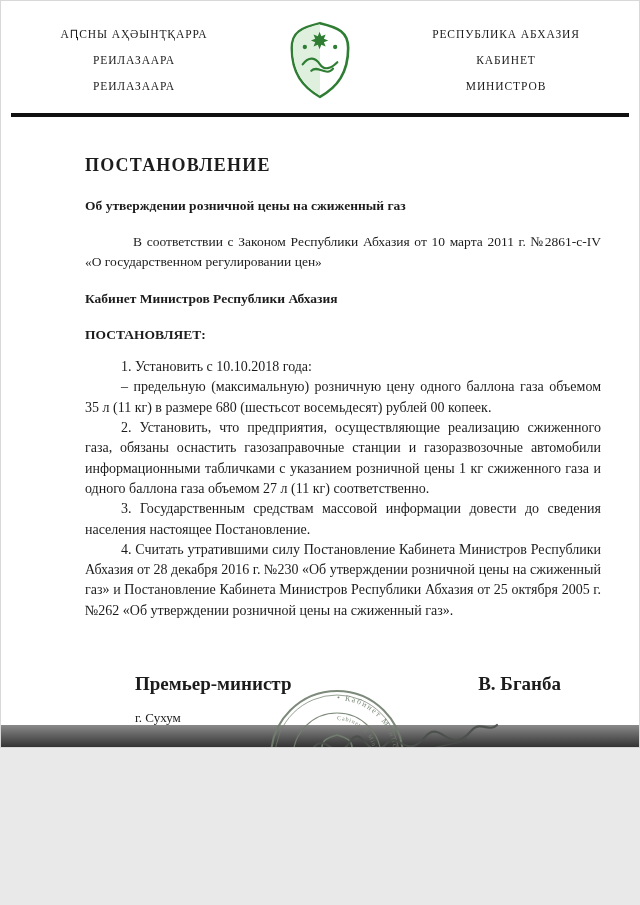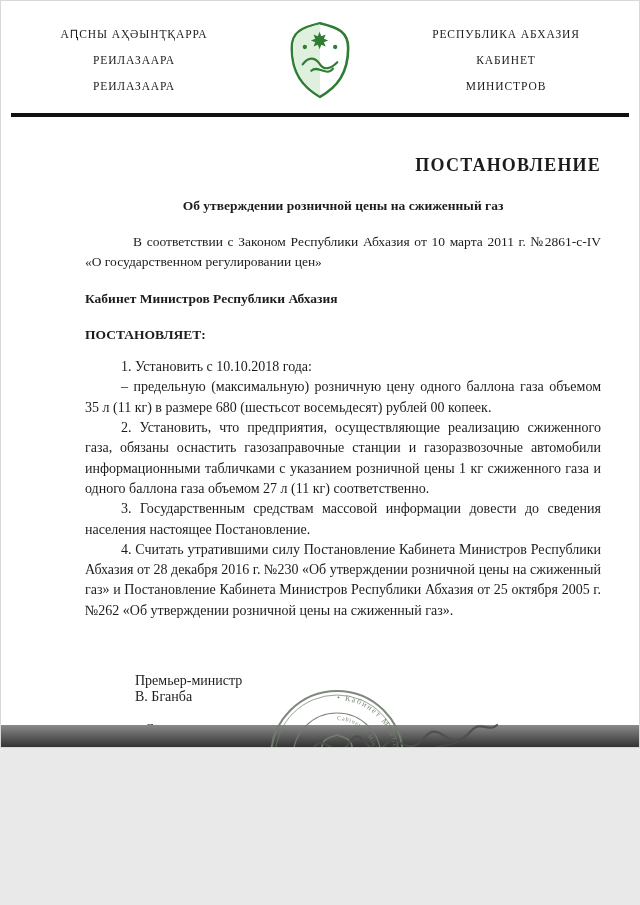--- a/index.html
+++ b/index.html
@@ -9,29 +9,29 @@
     border:1px solid #d8d8d8;
     font-family:"Liberation Serif", serif; color:#1c1c1c;
   }
   
   .header { display:flex; justify-content:space-between; align-items:flex-start; padding:20px 28px 0 28px; }
   .header-col { width:210px; text-align:center; font-size:11.5px; letter-spacing:.9px; line-height:26px; font-weight:400; }
   .emblem-wrap { width:70px; height:80px; display:flex; justify-content:center; }
   .rule { position:absolute; left:10px; right:10px; top:112px; height:4px; background:#101010; }
   
   .content { margin:0 38px 0 84px; }
-  .doc-title { margin-top:54px; text-align:right; font-weight:bold; font-size:18px; letter-spacing:1.2px; }
-  .doc-subject { margin-top:22px; text-align:center; font-weight:bold; font-size:13.5px; }
+  .doc-title { margin-top:54px; text-align:left; font-weight:bold; font-size:18px; letter-spacing:1.2px; }
+  .doc-subject { margin-top:22px; text-align:left; font-weight:bold; font-size:13.5px; }
   .preamble { margin-top:18px; font-size:13.5px; line-height:1.45; text-align:justify; text-indent:48px; }
   .center-bold { margin-top:20px; font-weight:bold; font-size:13.5px; }
   .items { margin-top:14px; }
   .body-par { margin:0; font-size:14px; line-height:1.45; text-align:justify; text-indent:36px; }
   
   .sig-row { position:relative; z-index:2; display:flex; justify-content:space-between;
-             margin:52px 78px 0 134px; font-weight:normal; font-size:14px;flex-direction:column; }
+             margin:52px 78px 0 134px; font-weight:bold; font-size:19px; }
   .footer { margin:16px 0 0 134px; font-size:13px; line-height:1.0; }
   .footer div { margin-top:10px; }
   
   .stamp { position:absolute; left:266px; top:686px; width:140px; height:140px; z-index:1; opacity:.92; }
   .handwriting { position:absolute; left:302px; top:712px; width:200px; height:64px; z-index:3; }
   
   .scan-bar { position:absolute; left:0; right:0; bottom:0; height:22px; background:linear-gradient(#8a8a8a,#333333); }
 </style>
 </head>
 <body>

